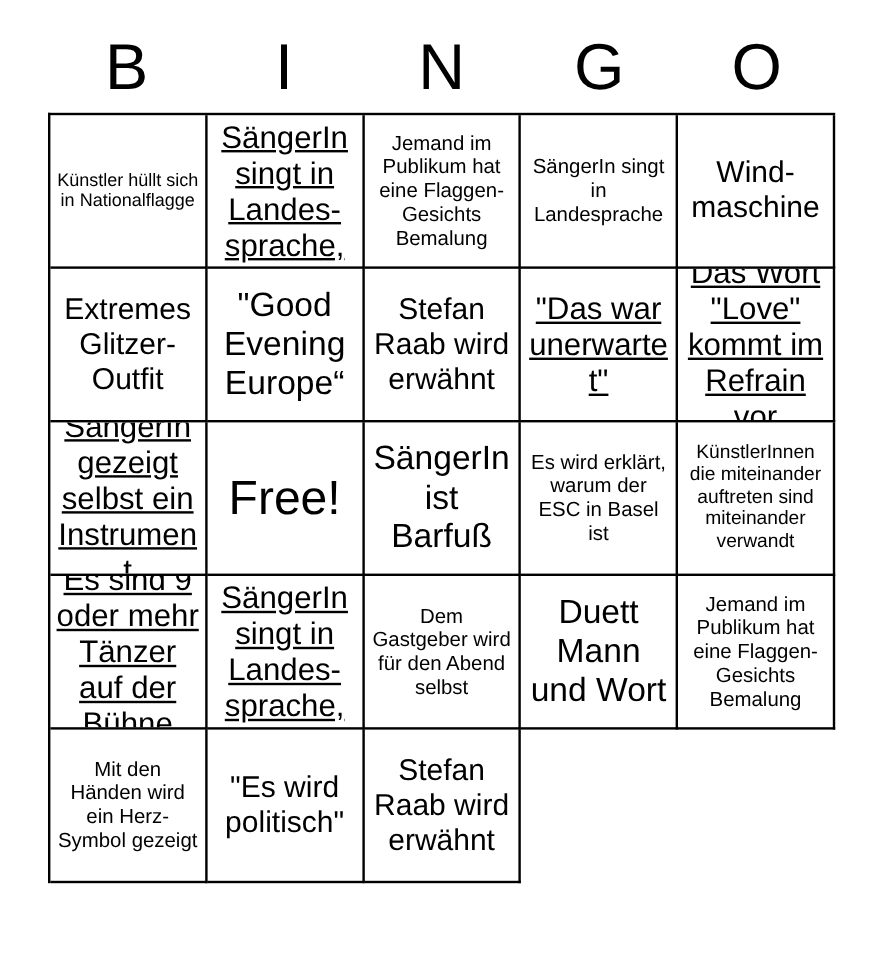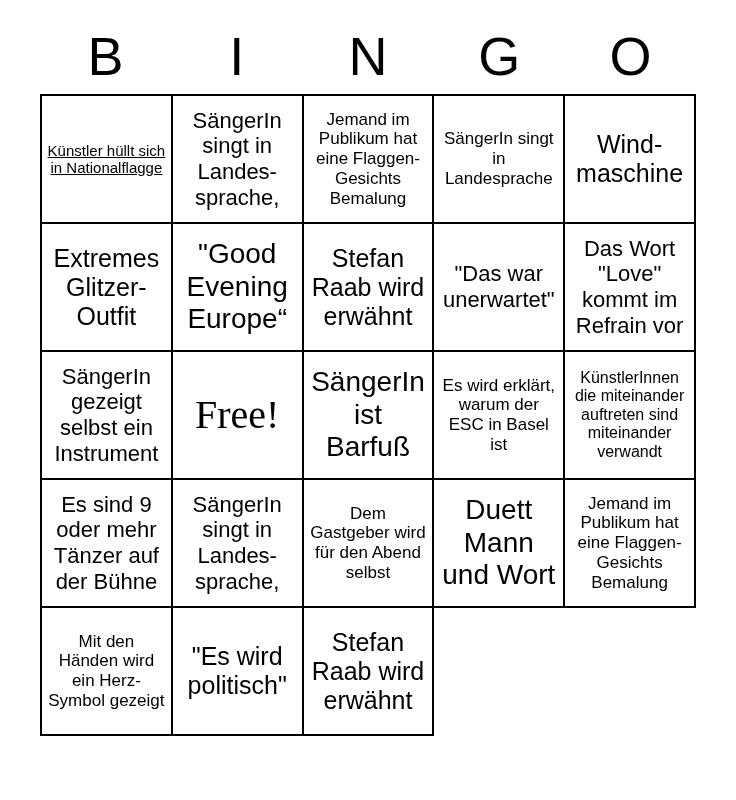--- a/index.html
+++ b/index.html
@@ -61,27 +61,27 @@
     overflow: hidden;
   }
   .cell span {
     display: block;
     width: 100%;
     line-height: 1.16;
     word-wrap: break-word;
   }
   
   .fs-11 span { font-size: 16px; }
-  .fs-13 span { font-size: 15px; text-decoration: underline; }
+  .fs-13 span { font-size: 15px; }
   .fs-15 span { font-size: 17px; }
   .fs-17 span { font-size: 19.5px; }
-  .fs-20 span { font-size: 22px; }
+  .fs-20 span { font-size: 26px; text-decoration: underline; }
   .fs-23 span { font-size: 25px; }
   .fs-26 span { font-size: 28px; }
-  .fs-free span { font-size: 40px; font-family: Liberation Serif, serif; }
+  .fs-free span { font-size: 40px; }
 </style>
 </head>
 <body>
 
 <div class="card">
 
   <div class="header">
     <div class="header-letter">B</div>
     <div class="header-letter">I</div>
     <div class="header-letter">N</div>

